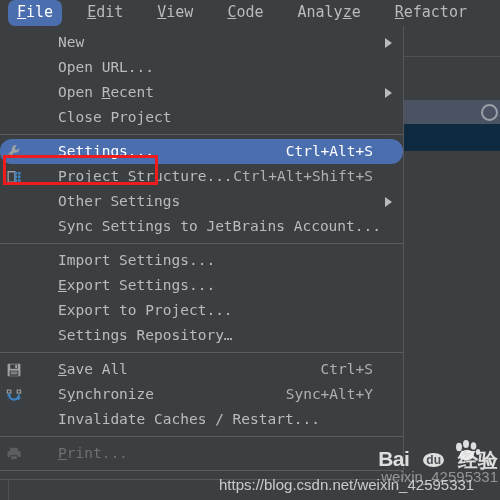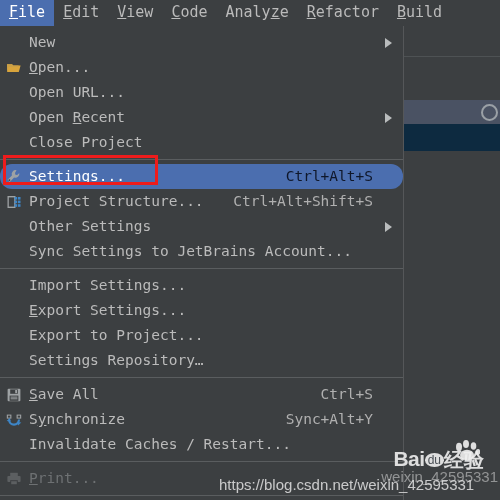--- a/index.html
+++ b/index.html
@@ -62,22 +62,23 @@
     background: #3c3f41;
     display: flex;
     align-items: center;
     white-space: nowrap;
     overflow: hidden;
   }
   .menubar-item {
     font-size: 15px;
     color: #bbbbbb;
     padding: 3px 9px 4px 9px;
-    margin: 0;
+    margin: 8px;
     line-height: 19px;
+    border-radius: 7px;
   }
   .menubar-item.active {
     background: #4b6eaf;
     color: #ffffff;
   }
   .mn { text-decoration: none; }
   .mn u { text-decoration: underline; }
 
   
   .menu-popup {
@@ -114,28 +115,29 @@
     min-width: 28px;
     height: 25px;
     display: flex;
     align-items: center;
     justify-content: center;
   }
   .mi-label {
     flex: 1 1 auto;
     white-space: nowrap;
     padding-left: 1px;
+    margin-left: 29px;
   }
   .mi-shortcut {
     color: #b0b0b0;
     font-size: 14.5px;
     padding-right: 8px;
     white-space: nowrap;
   }
-  .menu-item.selected .mi-shortcut { color: #0f172a; }
+  .menu-item.selected .mi-shortcut { color: #ffffff; }
   .mi-arrow {
     width: 14px;
     min-width: 14px;
     display: flex;
     align-items: center;
     justify-content: center;
   }
   .mi-arrow .tri {
     width: 0; height: 0;
     border-top: 5px solid transparent;
@@ -166,38 +168,38 @@
     position: absolute;
     left: 219px; top: 476px;
     font-family: "Liberation Sans", sans-serif;
     font-size: 15px;
     color: #e2e2e2;
     opacity: 0.85;
     white-space: nowrap;
   }
   .wm-baidu {
     position: absolute;
-    right: 16px; top: 448px;
+    right: 2px; top: 448px;
     font-family: "Liberation Sans", sans-serif;
     color: #f0f0f0;
     opacity: 0.9;
     white-space: nowrap;
     display: flex;
     align-items: flex-end;
-    gap: 0;
+    gap: 14px;
   }
   .wm-baidu .bai {
     font-size: 21px;
     font-weight: bold;
     letter-spacing: -0.5px;
     line-height: 21px;
   }
   .wm-baidu .du {
     font-size: 12px;
-    font-weight: normal;
+    font-weight: bold;
     background: #f0f0f0;
     color: #4b5157;
     border-radius: 50%;
     padding: 1px 3px;
     line-height: 12px;
     margin-bottom: 2px;
   }
   .wm-baidu .jy {
     font-size: 20px;
     font-weight: bold;
@@ -241,30 +243,20 @@
       <div class="menubar-item mn"><span><u>B</u>uild</span></div>
     </div>
 
   <div class="menu-popup" id="file-menu">
       <div class="menu-item">
         <span class="mi-icon"></span>
         <span class="mi-label"><span>New</span></span>
         <span class="mi-arrow">
           <span class="tri"></span>
         </span>
-      </div>
-      <div class="menu-item">
-        <span class="mi-icon">
-          <svg width="16" height="16" viewBox="0 0 16 16" class="icn">
-            <path d="M1 4.2 L6 4.2 L7.3 5.6 L13 5.6 L14.6 5.6 L12.8 12 L1.2 12 Z" fill="#d8a43c"></path>
-            <path d="M1 4.2 L6 4.2 L7.3 5.6 L12.6 5.6 L12.6 7 L2.6 7 L1.2 12 Z" fill="#caa047"></path>
-          </svg>
-        </span>
-        <span class="mi-label"><span><u>O</u>pen...</span></span>
-        <span class="mi-arrow"></span>
       </div>
       <div class="menu-item">
         <span class="mi-icon"></span>
         <span class="mi-label"><span>Open URL...</span></span>
         <span class="mi-arrow"></span>
       </div>
       <div class="menu-item">
         <span class="mi-icon"></span>
         <span class="mi-label"><span>Open <u>R</u>ecent</span></span>
         <span class="mi-arrow">

